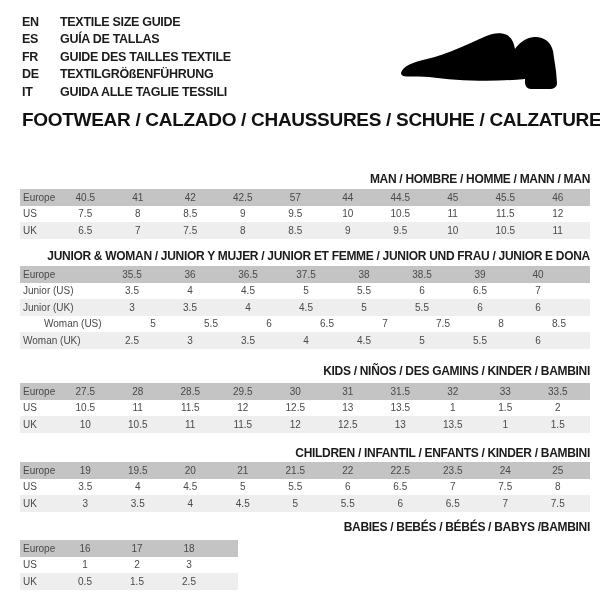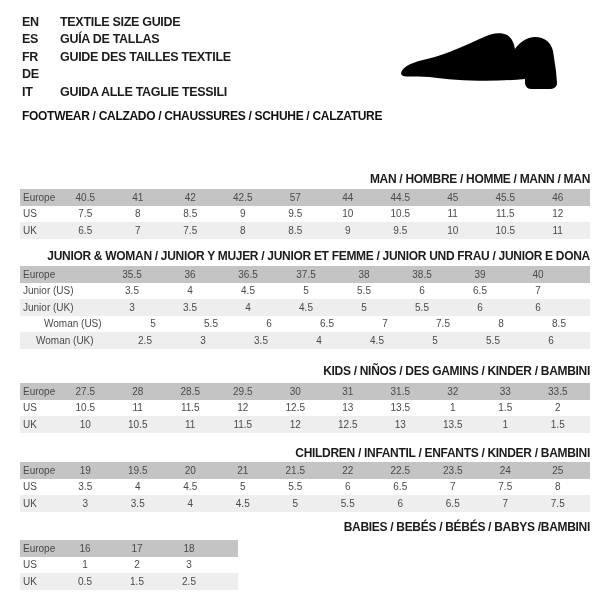--- a/index.html
+++ b/index.html
@@ -3,21 +3,21 @@
 <meta charset="utf-8">
 <style>
   html,body{margin:0;padding:0;background:#ffffff;}
   .doc{position:relative;width:600px;height:600px;background:#ffffff;overflow:hidden;
        font-family:"Liberation Sans",sans-serif;color:#1c1c1c;}
   .langs{position:absolute;left:22px;top:13px;}
   .lang-row{display:flex;height:17.5px;align-items:center;font-weight:700;
             font-size:12.5px;letter-spacing:-0.3px;color:#1b1b1b;}
   .lang-code{width:38px;flex:0 0 38px;}
   .shoe{position:absolute;left:396px;top:31px;}
-  .category{position:absolute;left:22px;top:109px;font-weight:700;font-size:12px;
+  .category{position:absolute;left:22px;top:109px;font-weight:700;font-size:19px;
             letter-spacing:-0.3px;color:#111111;white-space:nowrap;}
   .tsec{position:absolute;left:20px;width:570px;}
   .ttitle{margin:0;font-size:12px;line-height:14px;font-weight:700;
           letter-spacing:-0.3px;color:#1b1b1b;white-space:nowrap;text-align:right;}
   .trow{display:grid;height:16.5px;align-items:center;font-size:10px;
         color:var(--table-text,#4a4a4a);}
   .trow.head{background:var(--header-row-bg,#c4c4c4);}
   .trow.alt{background:var(--alt-row-bg,#eeeeee);}
   .lblcell{padding-left:3px;white-space:nowrap;}
   .numcell{text-align:center;}
@@ -35,20 +35,21 @@
       <div class="lang-row">
         <span class="lang-code">ES</span>
         <span>GUÍA DE TALLAS</span>
       </div>
       <div class="lang-row">
         <span class="lang-code">FR</span>
         <span>GUIDE DES TAILLES TEXTILE</span>
       </div>
       <div class="lang-row">
         <span class="lang-code">DE</span>
+        <span>TEXTILGRÖßENFÜHRUNG</span>
       </div>
       <div class="lang-row">
         <span class="lang-code">IT</span>
         <span>GUIDA ALLE TAGLIE TESSILI</span>
       </div>
     </div>
 
   <svg class="shoe" width="180" height="64" viewBox="0 0 180 64" aria-hidden="true">
     <path fill="#000000" d="M5,42 C7,35 17,31 31,28 C52,23 72,13 88,6 C96,2 105,1 111,4
          C116,7 118,12 119,18 C123,12 130,6.5 138,6 C148,5.5 155,11 157,20
@@ -143,21 +144,21 @@
           <span class="lblcell">Woman (US)</span>
           <span class="numcell">5</span>
           <span class="numcell">5.5</span>
           <span class="numcell">6</span>
           <span class="numcell">6.5</span>
           <span class="numcell">7</span>
           <span class="numcell">7.5</span>
           <span class="numcell">8</span>
           <span class="numcell">8.5</span>
         </div>
-        <div class="trow alt" style="grid-template-columns: 83px repeat(8, 58px) 1fr; padding-left: 13px;">
+        <div class="trow alt" style="grid-template-columns: 83px repeat(8, 58px) 1fr;">
           <span class="lblcell">Woman (UK)</span>
           <span class="numcell">2.5</span>
           <span class="numcell">3</span>
           <span class="numcell">3.5</span>
           <span class="numcell">4</span>
           <span class="numcell">4.5</span>
           <span class="numcell">5</span>
           <span class="numcell">5.5</span>
           <span class="numcell">6</span>
         </div>

